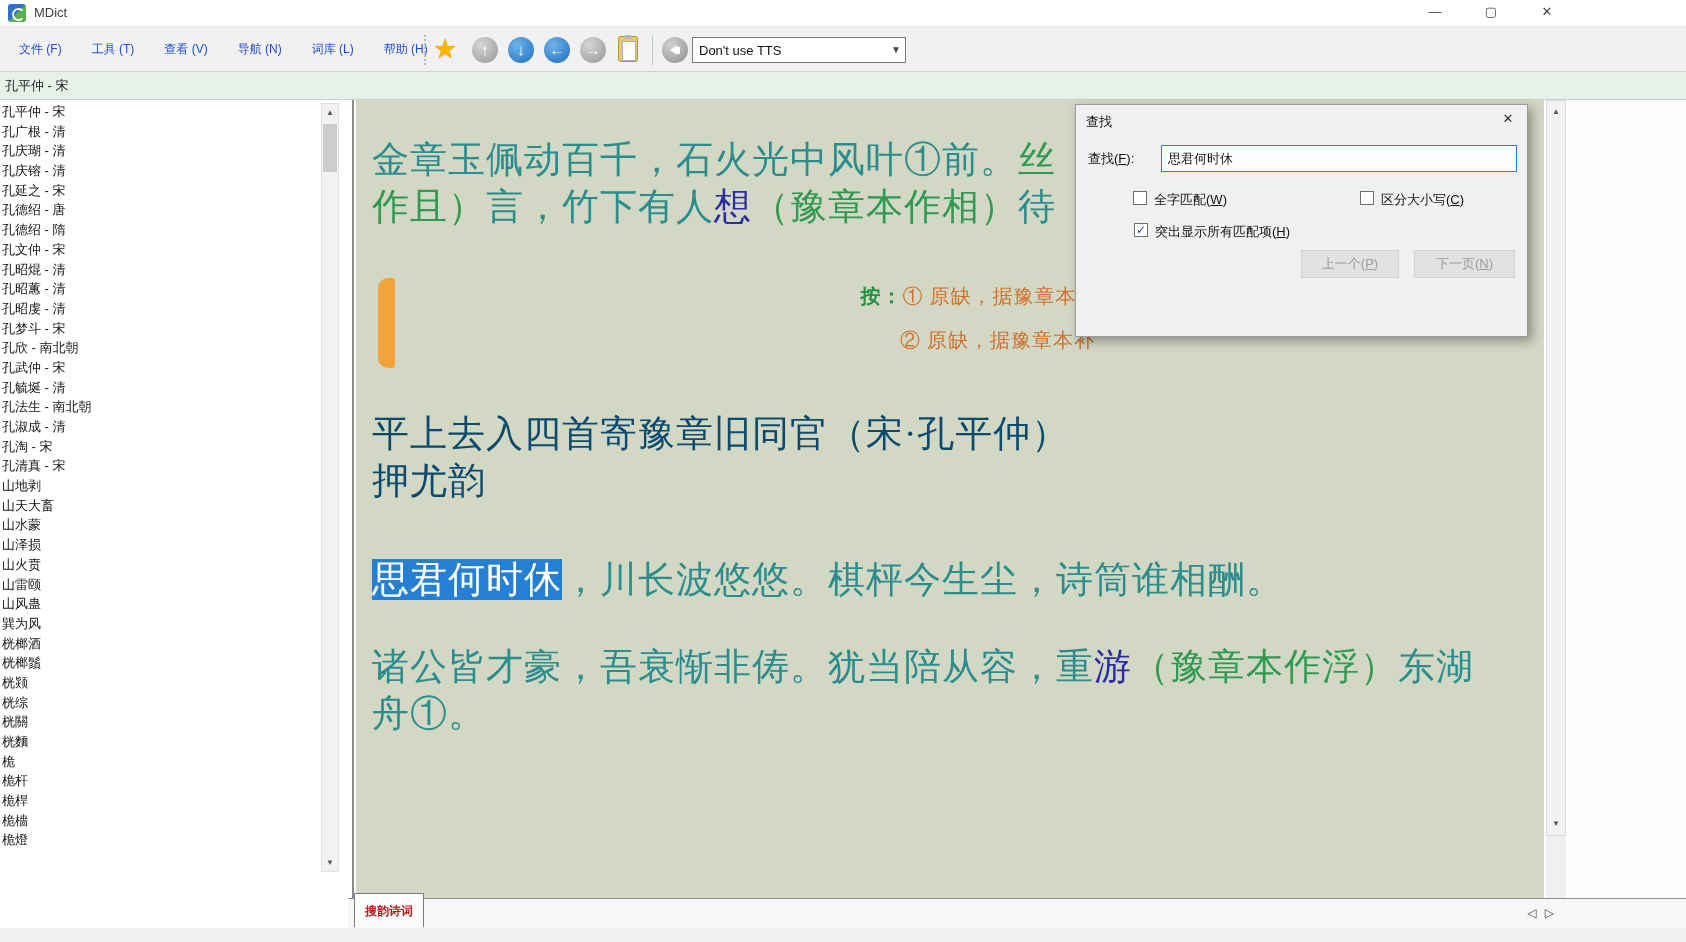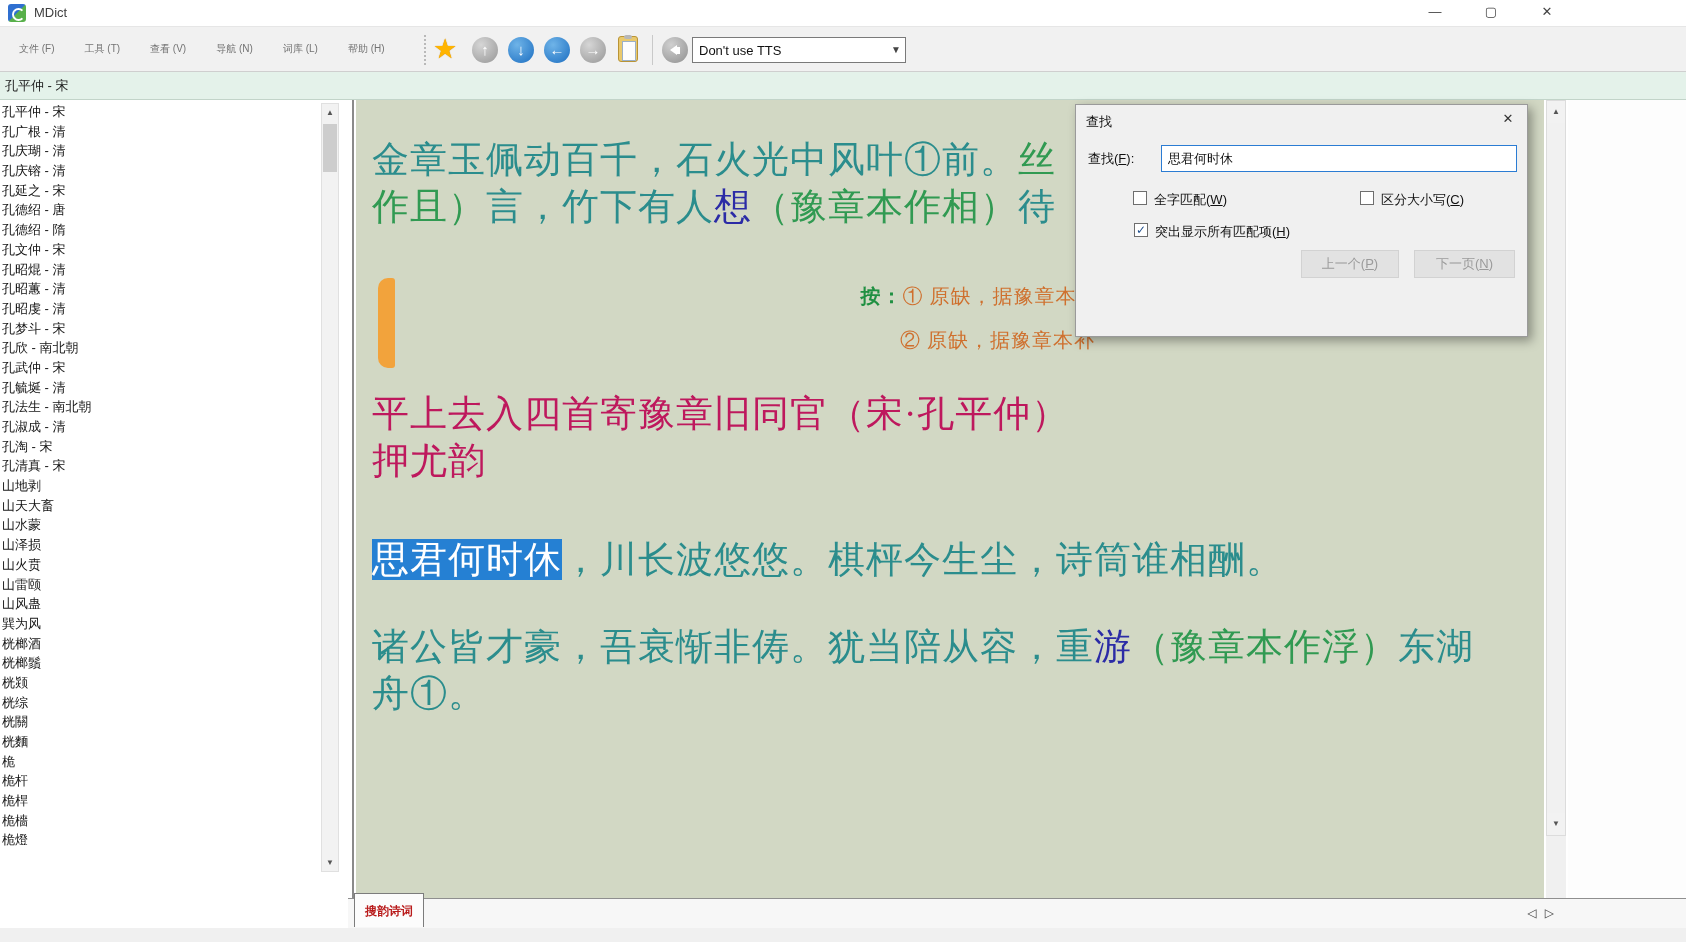--- a/index.html
+++ b/index.html
@@ -15,21 +15,21 @@
     border:2px solid #fff; border-radius:50%; border-right-color:transparent; }
   .win-title { position:absolute; left:34px; top:5px; font-size:13px; color:#3f3f3f; }
   .win-btn { position:absolute; top:0; width:46px; height:24px; text-align:center; line-height:24px;
     font-size:13px; color:#444; cursor:default; }
   .btn-min { left:1412px; } .btn-max { left:1468px; } .btn-close { left:1524px; }
 
   
   .menubar { position:absolute; left:0; top:26px; width:1686px; height:46px; background:#f1f1f1;
     border-top:1px solid #e6e6e6; border-bottom:1px solid #cfcfcf; }
   .menus { position:absolute; left:4px; top:0; height:44px; display:flex; align-items:center; }
-  .menu-item { padding:0 15px; font-size:10px; color:#737373; line-height:44px; white-space:nowrap; }
+  .menu-item { padding:0 15px; font-size:12px; color:#1d4ed8; line-height:44px; white-space:nowrap; }
   .tb-grip { position:absolute; left:424px; top:8px; height:30px; width:5px;
     border-left:2px dotted #b9b9b9; }
   .tb-star { position:absolute; left:433px; top:6px; font-size:27px; color:#ffb400;
     text-shadow:0 0 1px #c07b00; }
   .nav-circle { position:absolute; top:10px; width:26px; height:26px; border-radius:50%;
     color:#fff; font-size:15px; font-weight:bold; text-align:center; line-height:25px; }
   .nc-gray { background:radial-gradient(circle at 35% 30%, #d6d6d6, #969696); }
   .nc-blue { background:radial-gradient(circle at 35% 30%, #6fb4e8, #1c6ec1); }
   .nc-up { left:472px; } .nc-down { left:508px; } .nc-back { left:544px; } .nc-fwd { left:580px; }
   .clipboard { position:absolute; left:618px; top:9px; width:20px; height:26px;
@@ -74,21 +74,21 @@
   .c-teal { color:#2b8d8d; } .c-navy { color:#2b2ba6; } .c-green { color:#319a52; }
   .c-hl { background:#2580d3; color:#fff; }
   .p2 { margin-top:46px; }
   .note { margin-top:44px; position:relative; padding-left:42px; }
   .note-bar { position:absolute; left:6px; top:4px; width:17px; height:90px; background:#f2a33c;
     border-radius:10px 3px 3px 10px; }
   .note .line { font-size:20px; line-height:44px;text-align:center; }
   .note-label { color:#209042; font-weight:bold; }
   .note-orange { color:#cf702e; }
   .note-l2 { padding-left:37px; }
-  .ptitle { margin-top:28px; color:#be185d; }
+  .ptitle { margin-top:48px; color:#0c4a6e; }
   .p3 { margin-top:52px; }
   .p4 { margin-top:40px; }
 
   .content-scroll { position:absolute; left:1546px; top:100px; width:20px; height:736px;
     background:#f1f1f1; border:1px solid #dcdcdc; }
   .content-scroll .up { top:0; width:18px; height:22px; line-height:22px; }
   .content-scroll .down { bottom:0; width:18px; height:22px; line-height:22px; }
   .right-filler { position:absolute; left:1546px; top:836px; width:20px; height:62px; background:#f0f0f0; }
   .far-right { position:absolute; left:1568px; top:100px; width:118px; height:828px; background:#fdfdfd; }
 

